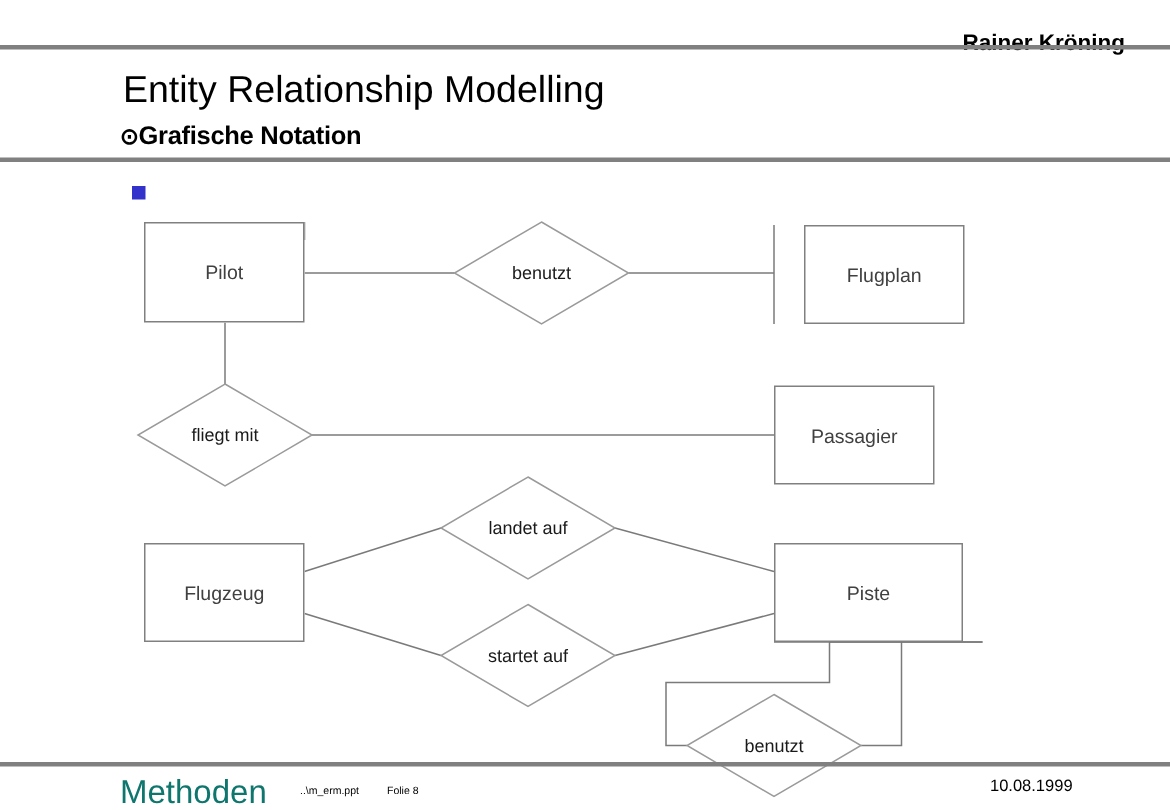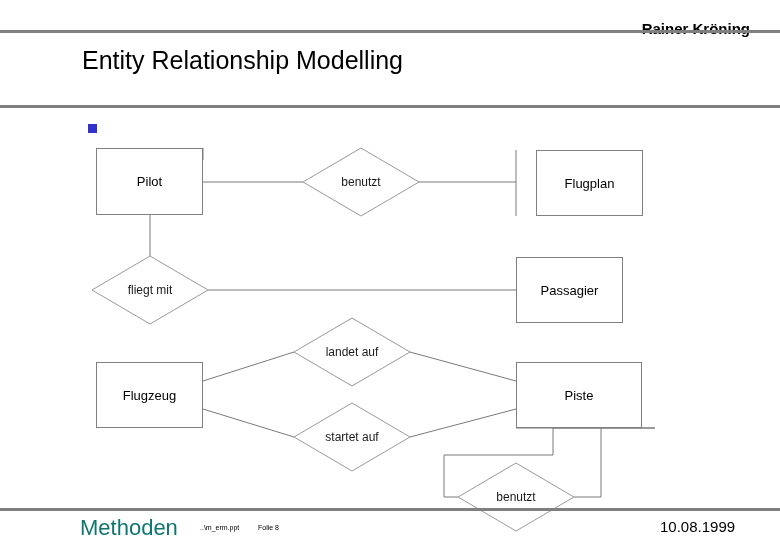--- a/index.html
+++ b/index.html
@@ -102,21 +102,21 @@
     position: absolute;
     border: 1px solid #808080;
     background: #ffffff;
     box-sizing: border-box;
     display: flex;
     align-items: center;
     justify-content: center;
   }
   .er-box .er-label {
     font-size: 13px;
-    color: #000000;
+    color: #404040;
     white-space: nowrap;
   }
 
   .er-diamond-label {
     position: absolute;
     font-size: 12px;
     color: #1a1a1a;
     white-space: nowrap;
     text-align: center;
     transform: translate(-50%, -50%);
@@ -145,34 +145,37 @@
     left: 258px;
     top: 524px;
     font-size: 7px;
     color: #000000;
     white-space: nowrap;
   }
   .footer-date {
     position: absolute;
     left: 660px;
     top: 518px;
-    font-size: 15px;
+    font-size: 11px;
     color: #000000;
     white-space: nowrap;
   }
 </style>
 </head>
 <body>
 
 <div class="slide">
 
   <div class="author">Rainer Kröning</div>
   <div class="rule rule-top"></div>
 
   <div class="title">Entity Relationship Modelling</div>
+  <div class="subtitle">
+    <span class="sub-bullet">⊙</span><span>Grafische Notation</span>
+  </div>
 
   <div class="rule rule-mid"></div>
 
   <div class="bullet-row">
     <span class="bullet-marker"></span>
   </div>
 
   <svg class="diagram" width="780" height="540" viewBox="0 0 780 540">
 
     <g stroke="#7a7a7a" stroke-width="1" fill="none">

